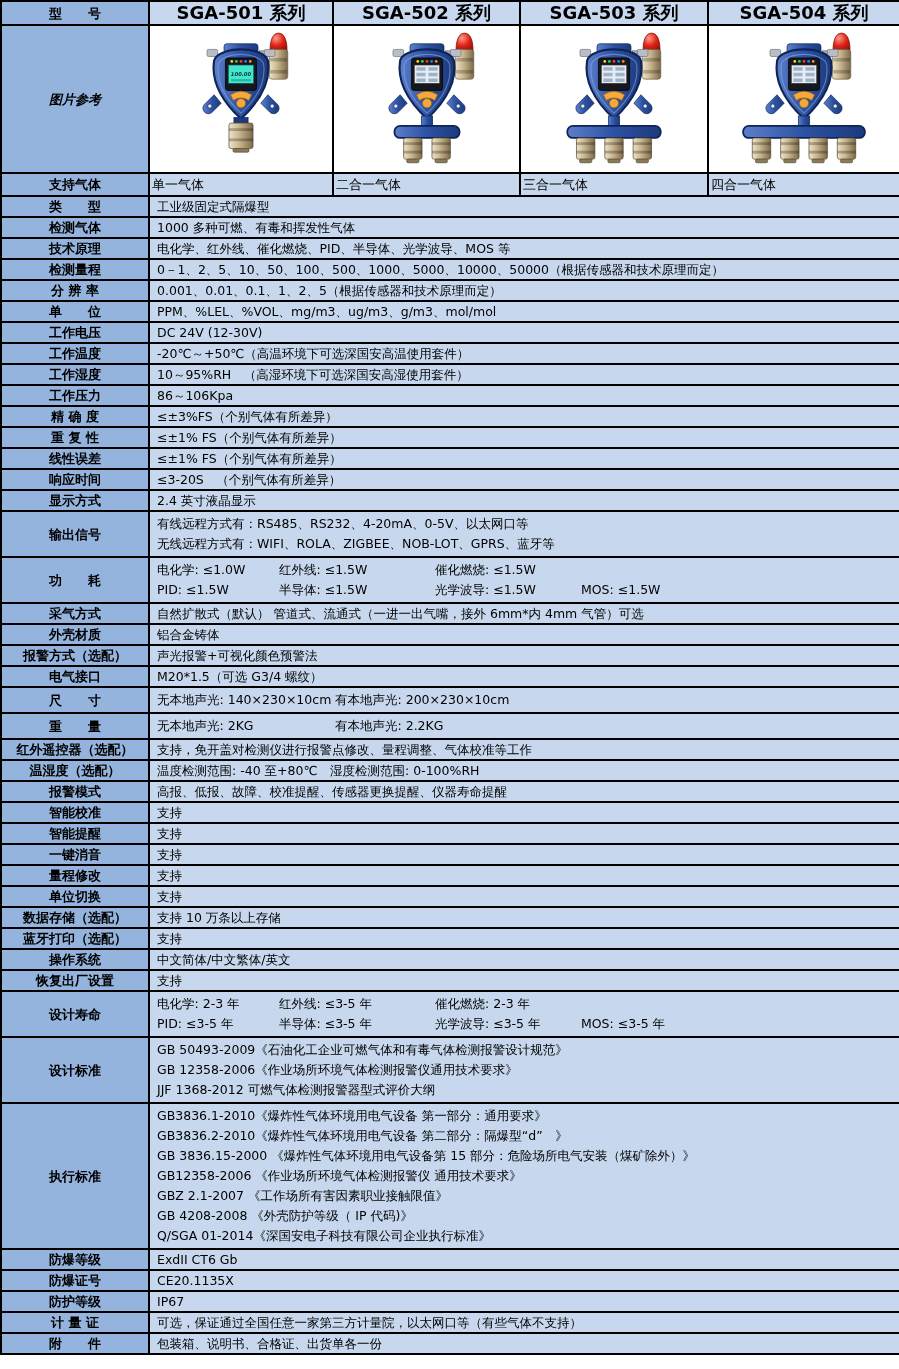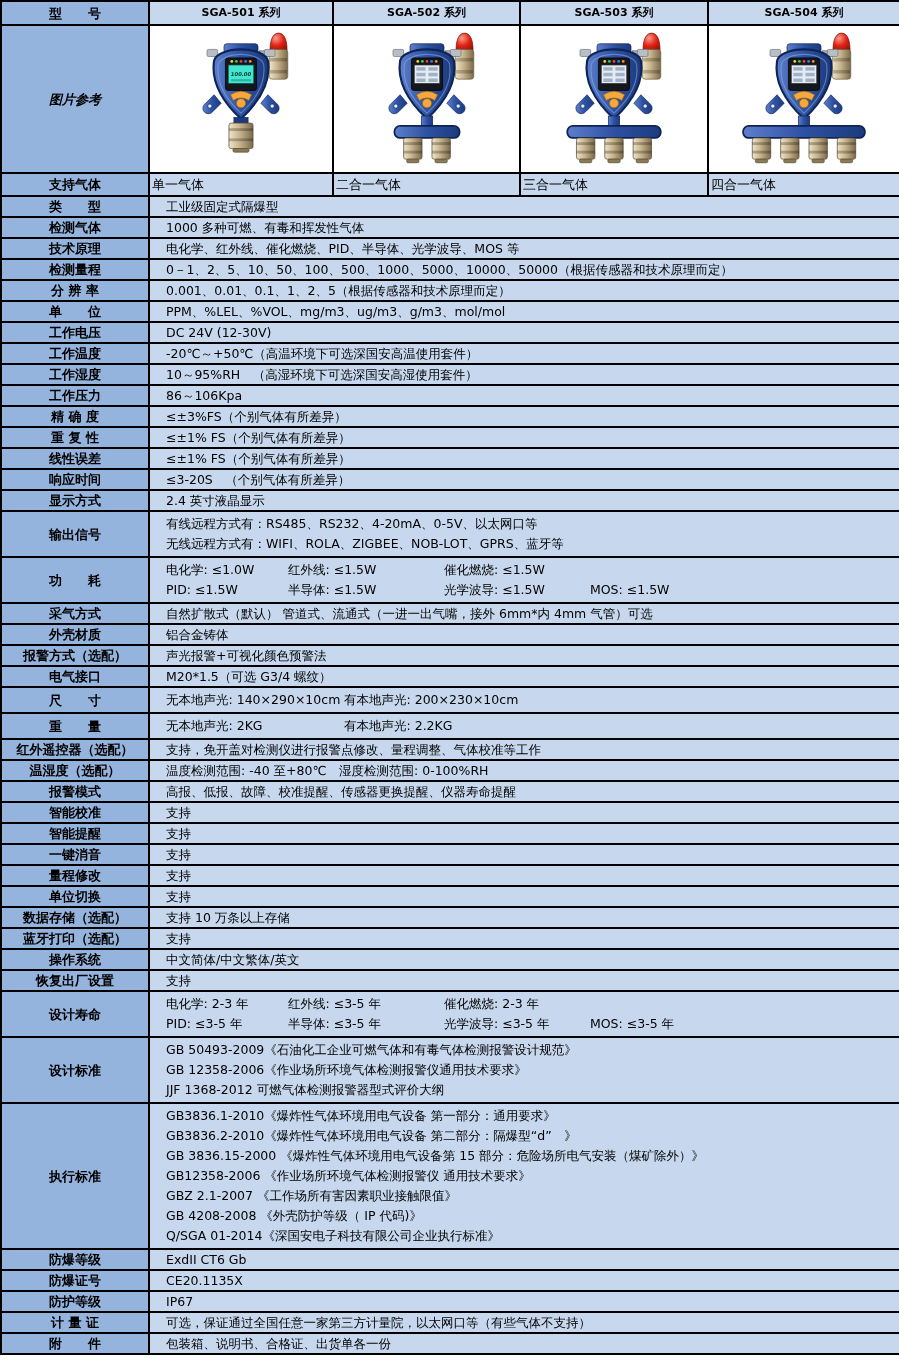--- a/index.html
+++ b/index.html
@@ -32,34 +32,34 @@
     font-weight:bold;
     font-size:13px;
     text-align:center;
     white-space:pre;
     padding:2px 2px;
     line-height:15px;
   }
   td.val{
     background:var(--value-bg);
     font-size:12.5px;
-    padding:2px 16px;
+    padding:2px 7px;
     line-height:15px;
   }
   td.val .line{line-height:20px;white-space:pre;}
   .seg{display:inline-block;white-space:pre;}
   .quad .seg:nth-child(1){min-width:122px;}
   .quad .seg:nth-child(2){min-width:156px;}
   .quad .seg:nth-child(3){min-width:146px;}
   .pairs .seg:nth-child(1){min-width:178px;}
   tr.hdr td{height:20px;padding:1px 18px;}
   td.model{
     background:var(--value-bg);
     font-weight:bold;
-    font-size:11px;
+    font-size:18px;
     text-align:center;
     line-height:18px;
   }
   tr.imgs td{height:142px;font-style:italic;}
   td.photo{
     background:var(--photo-bg);
     text-align:center;
     padding:1px 0;
   }
   td.photo svg{display:inline-block;vertical-align:middle;}
@@ -430,21 +430,21 @@
         <td class="lbl">报警方式（选配）</td>
         <td class="val" colspan="4">声光报警+可视化颜色预警法</td>
       </tr>
       <tr>
         <td class="lbl">电气接口</td>
         <td class="val" colspan="4">M20*1.5（可选 G3/4 螺纹）</td>
       </tr>
       <tr>
         <td class="lbl">尺　　寸</td>
         <td class="val" colspan="4">
-          <div class="line pairs"><span class="seg">无本地声光: 140×290×10cm</span><span class="seg">有本地声光: 200×230×10cm</span></div>
+          <div class="line pairs"><span class="seg">无本地声光: 140×230×10cm</span><span class="seg">有本地声光: 200×230×10cm</span></div>
         </td>
       </tr>
       <tr>
         <td class="lbl">重　　量</td>
         <td class="val" colspan="4">
           <div class="line pairs"><span class="seg">无本地声光: 2KG</span><span class="seg">有本地声光: 2.2KG</span></div>
         </td>
       </tr>
       <tr>
         <td class="lbl">红外遥控器（选配）</td>

